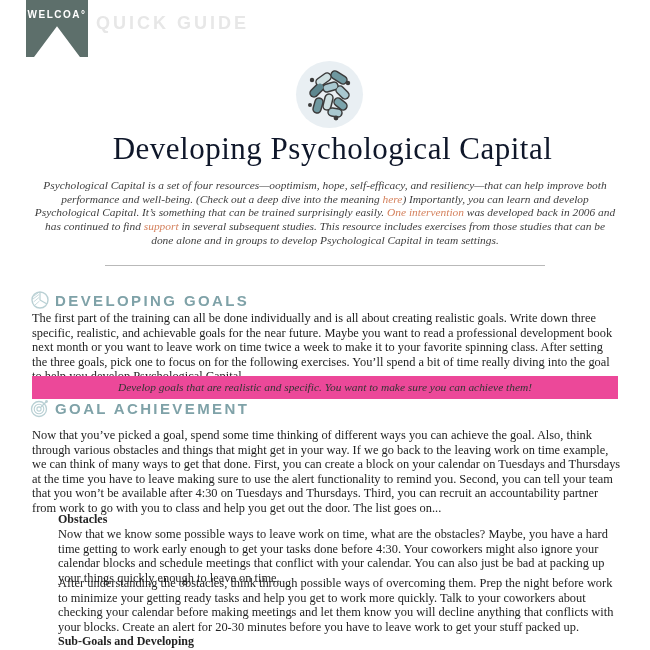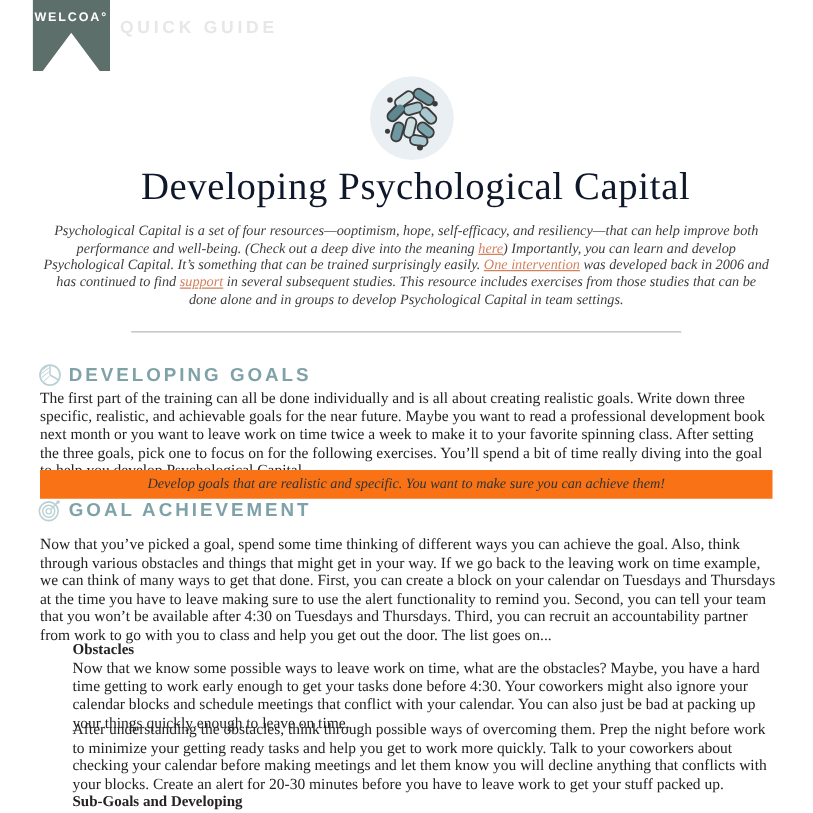--- a/index.html
+++ b/index.html
@@ -6,49 +6,49 @@
   .page{position:relative;width:650px;height:650px;background:#ffffff;overflow:hidden;
         font-family:"Liberation Serif", serif;color:#232323;padding-left:15px;}
 
   
   .ribbon{position:absolute;left:26px;top:0;width:62px;height:57px;background:#5d6f6b;
           clip-path:polygon(0 0,100% 0,100% 100%,87% 100%,50% 46%,13% 100%,0 100%);}
   .ribbon-text{position:absolute;left:0;top:9px;width:100%;text-align:center;
                font-family:"Liberation Sans", sans-serif;font-size:10px;font-weight:bold;
                letter-spacing:1.5px;color:#ffffff;}
   .quick-guide{position:absolute;left:96px;top:13px;font-family:"Liberation Sans", sans-serif;
-               font-size:14px;font-weight:bold;letter-spacing:3px;color:#e7e7e7;}
+               font-size:18px;font-weight:bold;letter-spacing:3px;color:#e7e7e7;}
 
   .org-icon{position:absolute;left:296px;top:61px;width:67px;height:67px;border-radius:50%;
             background:#e9eff3;}
   .org-icon svg{width:100%;height:100%;}
 
   .title{position:absolute;left:0;top:131px;width:100%;text-align:center;margin:0;
          font-size:31px;font-weight:normal;color:#0f172a;letter-spacing:.5px;}
 
   .intro{position:absolute;left:33px;top:179px;width:584px;margin:0;text-align:center;
          font-style:italic;font-size:11.4px;line-height:13.7px;color:#3e3e3e;}
-  .intro a{color:#d4805c;text-decoration:underline;cursor:pointer;}
+  .intro a{color:#d4805c;cursor:pointer;}
 
   .divider{position:absolute;left:105px;top:265px;width:440px;border:none;
            border-top:1px solid #b9b9b9;margin:0;}
 
   
   .sec-head{position:absolute;display:flex;align-items:center;gap:5px;
             font-family:"Liberation Sans", sans-serif;font-size:15px;font-weight:bold;
             letter-spacing:2.4px;color:#7fa2a8;}
   .sec-head svg{flex:0 0 auto;}
   .sec1-head{left:30px;top:290px;}
   .sec2-head{left:30px;top:398px;}
 
   .body-p{position:absolute;margin:0;font-size:12.4px;line-height:14.5px;color:#232323;}
   .sec1-body{left:32px;top:311px;width:588px;}
   .sec2-body{left:32px;top:428px;width:590px;}
 
-  .callout{position:absolute;left:32px;top:376px;width:586px;background:#f97316;
+  .callout{position:absolute;left:32px;top:376px;width:586px;background:#ec4899;
            text-align:center;font-style:italic;font-size:11.4px;color:#333333;
            padding:5px 0 6px 0;}
 
   .subhead{position:absolute;margin:0;font-size:12px;font-weight:bold;color:#232323;}
   .obstacles-head{left:58px;top:512px;}
   .subgoals-head{left:58px;top:634px;}
   .obstacles-p1{left:58px;top:527px;width:564px;}
   .obstacles-p2{left:58px;top:576px;width:566px;}
 </style>
 </head>

